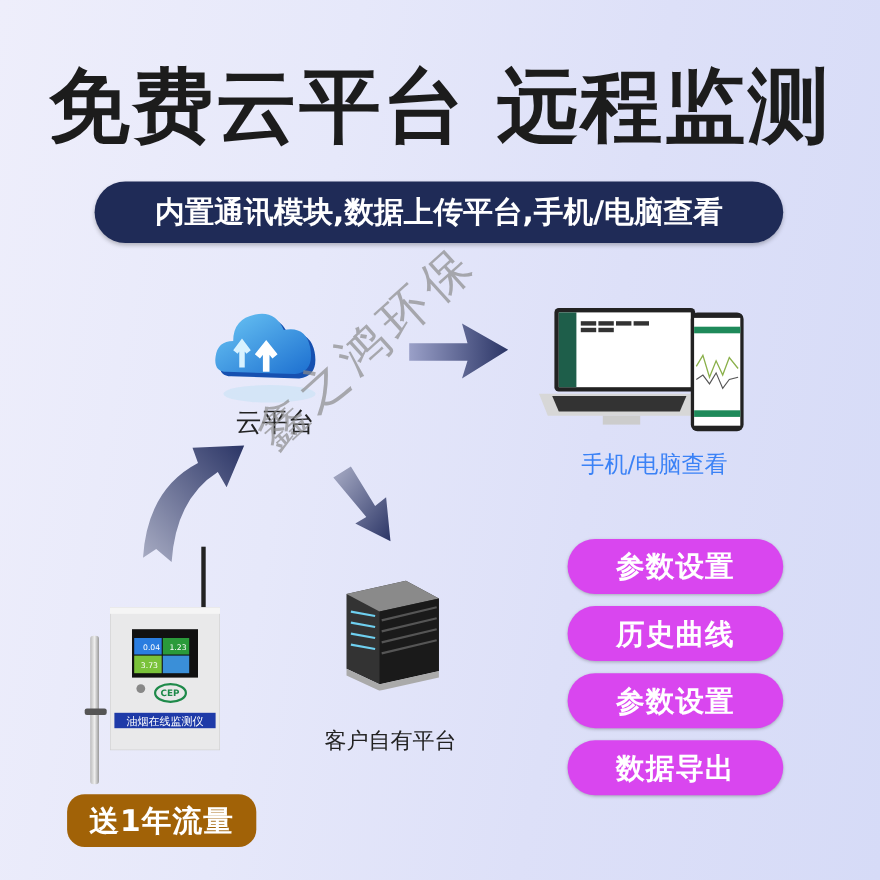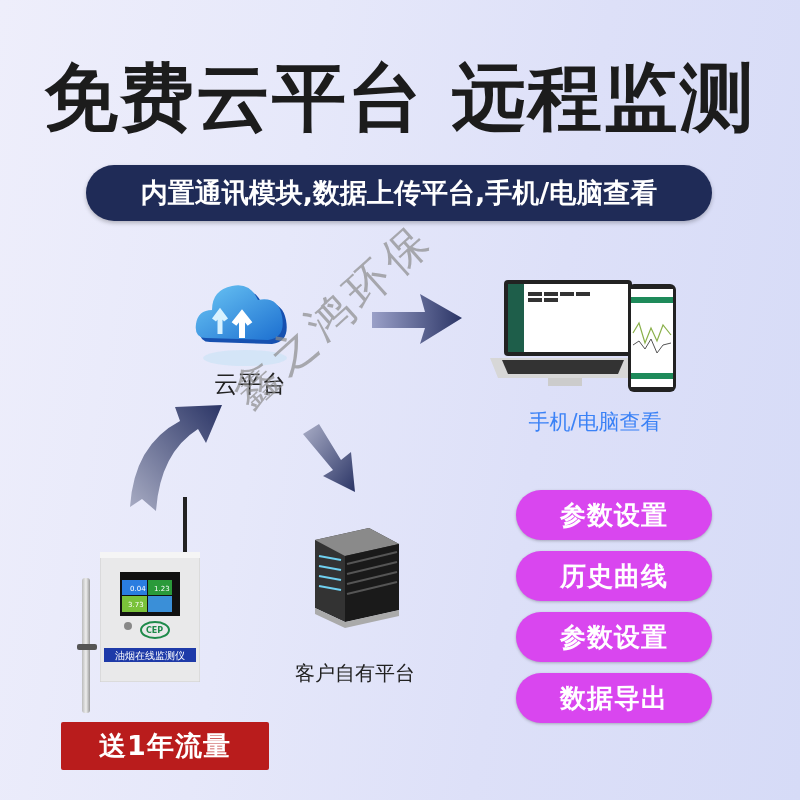--- a/index.html
+++ b/index.html
@@ -54,22 +54,22 @@
     box-shadow: 0 1px 3px rgba(0,0,0,0.25);
   }
 
   
   .monitor { left: 100px; top: 552px; width: 119px; height: 130px; }
   .antenna { left: 183px; top: 497px; width: 4px; height: 58px; background: #222; }
   .probe { left: 82px; top: 578px; width: 8px; height: 135px; background: linear-gradient(90deg,#bbb,#eee,#999); border-radius: 3px; }
   .probe-flange { left: 77px; top: 644px; width: 20px; height: 6px; background: #555; border-radius: 2px; }
 
   .promo {
-    left: 61px; top: 722px; width: 208px; height: 48px;
-    background: #b91c1c; border-radius: 2px;
+    left: 61px; top: 722px; width: 172px; height: 48px;
+    background: #a16207; border-radius: 16px;
     color: #fff; font-size: 27px; font-weight: bold;
     display: flex; align-items: center; justify-content: center;
     letter-spacing: 1px;
   }
 
   .watermark {
     left: 240px; top: 370px; font-size: 44px; color: rgba(140,140,140,0.7);
     transform: rotate(-42deg); transform-origin: left center; letter-spacing: 6px;
     white-space: nowrap; pointer-events: none;
   }

